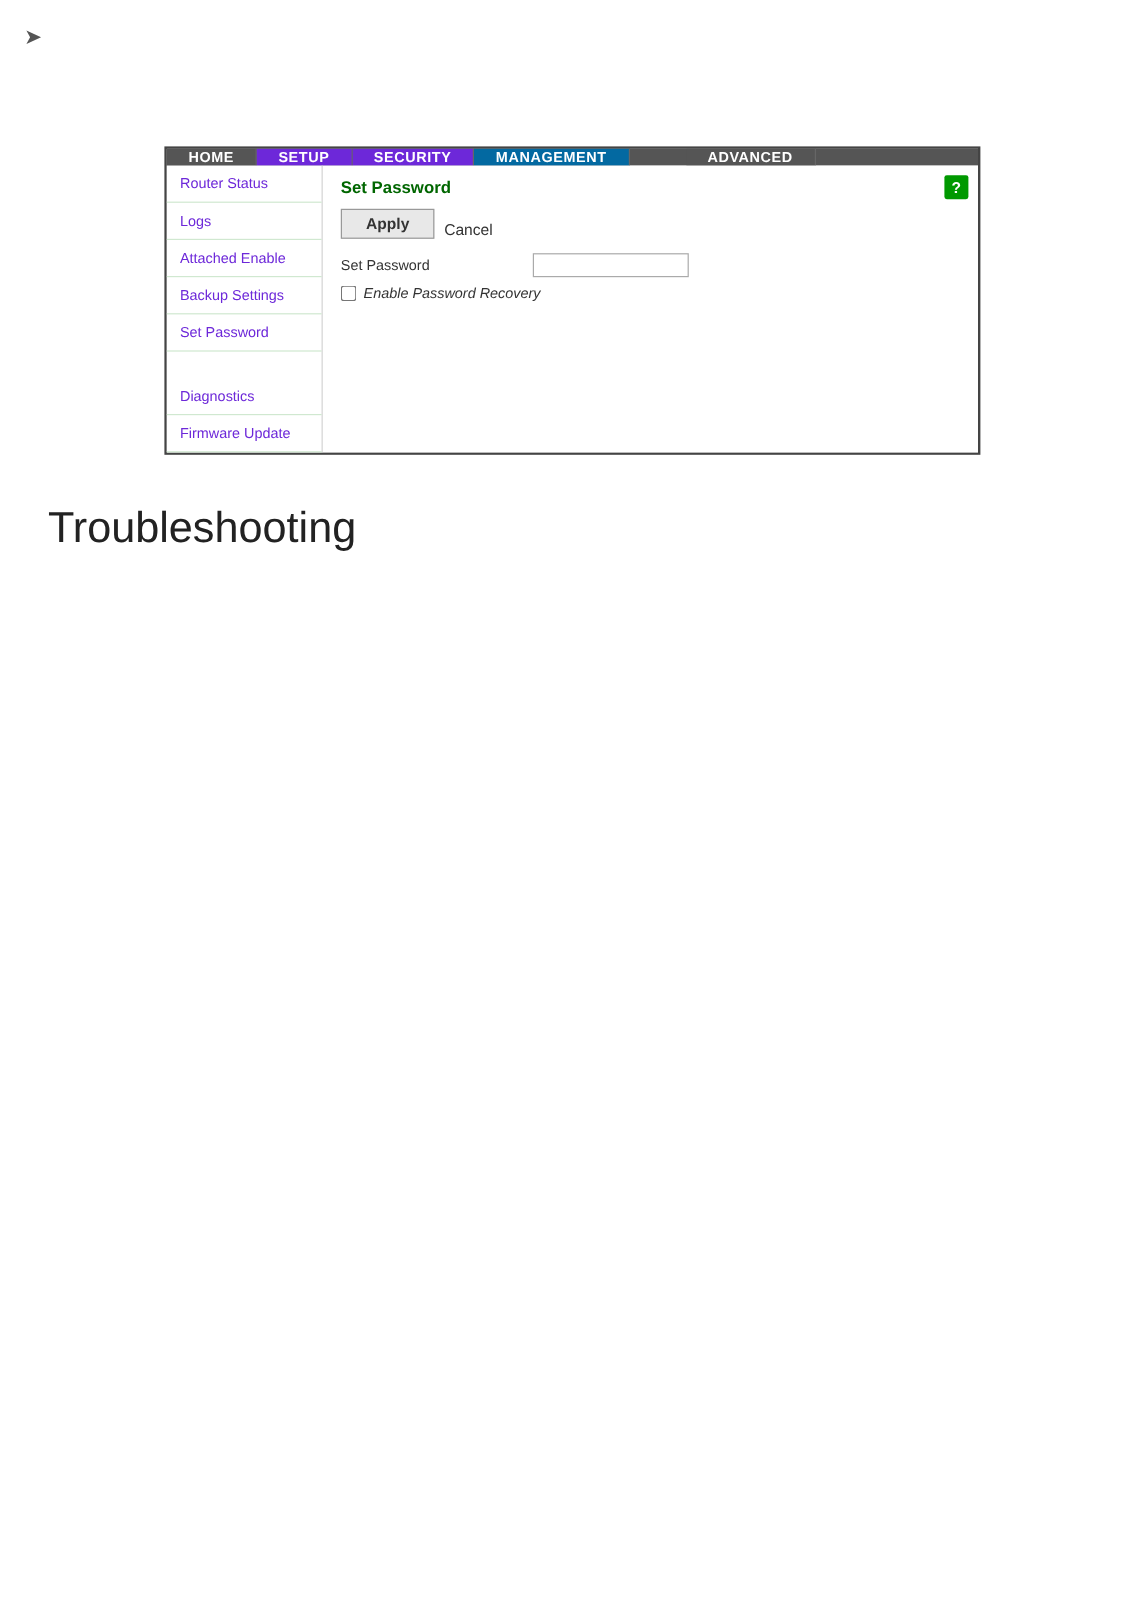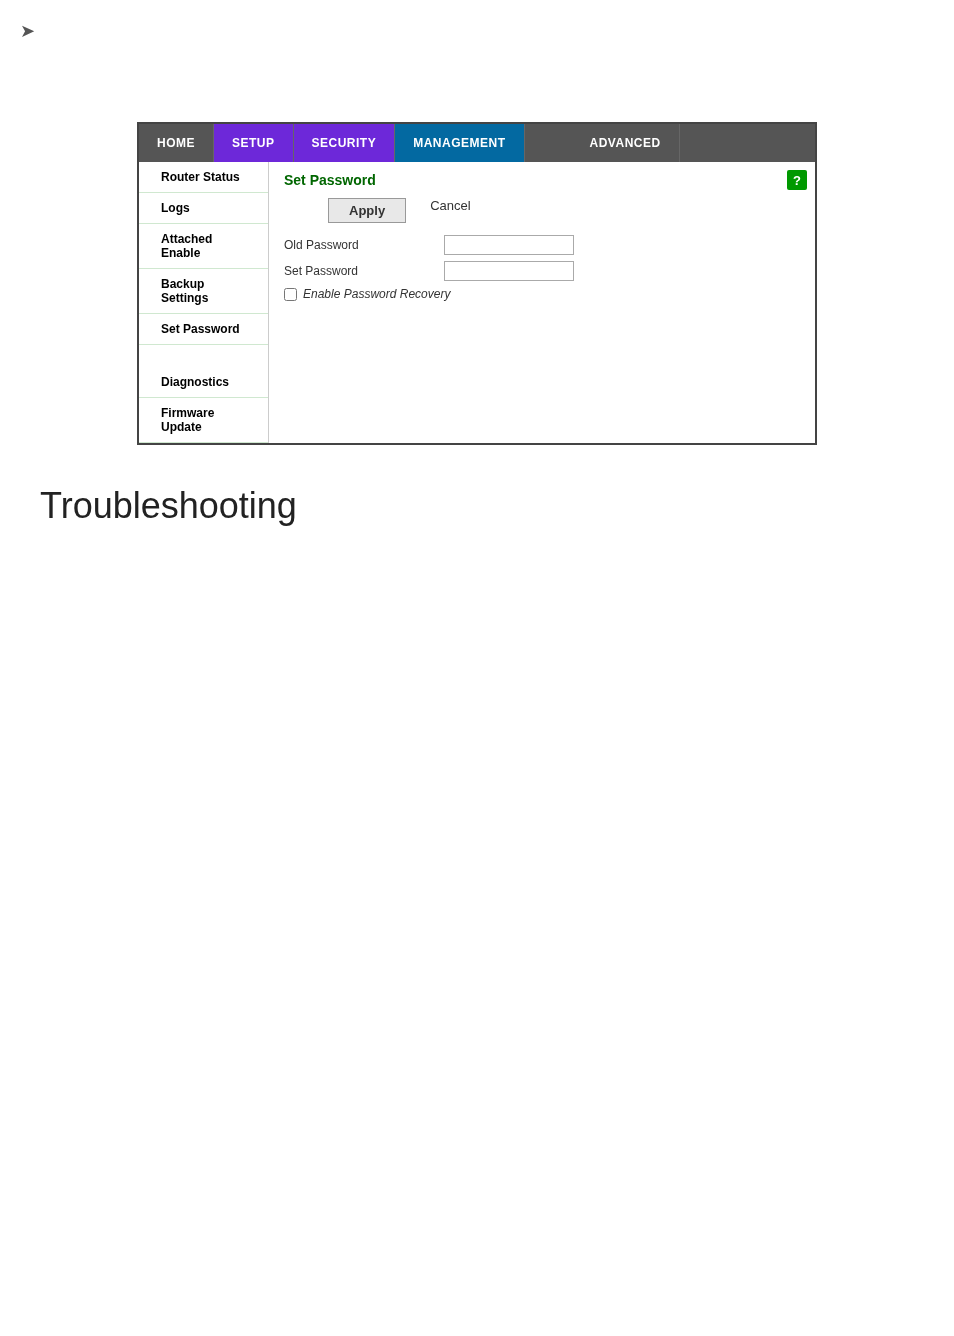--- a/index.html
+++ b/index.html
@@ -25,21 +25,21 @@
       margin: 0 auto 40px auto;
     }
 
     
     .nav-bar {
       display: flex;
       background: #555;
     }
 
     .nav-item {
-      padding: 12px 18px;
+      padding: 0 18px;
       font-weight: bold;
       font-size: 12px;
       color: #fff;
       cursor: pointer;
       border-right: 1px solid #666;
       background: #555;
       letter-spacing: 0.5px;
     }
 
     .nav-item.home {
@@ -69,49 +69,48 @@
     }
 
     
     .sidebar {
       width: 130px;
       border-right: 1px solid #ccc;
       background: #fff;
     }
 
     .sidebar-item {
-      padding: 8px 22px;
+      padding: 8px 11px;
       border-bottom: 1px solid #d0e8d0;
       font-size: 12px;
       cursor: pointer;
-      color: #000000;
-      font-weight: bold;
+      color: #6d28d9;
+      font-weight: normal;
     }
 
     
     .content-panel {
       flex: 1;
       padding: 10px 15px;
       background: #fff;
       position: relative;
     }
 
     .panel-title {
       font-weight: bold;
       font-size: 14px;
       color: #006600;
       margin-bottom: 10px;
     }
 
     .action-bar {
       display: flex;
-      align-items: flex-start;
+      align-items: flex-end;
       margin-bottom: 12px;
-      gap: 24px;
-      margin-left: 44px;
+      gap: 8px;
     }
 
     .btn-apply {
       background: #e8e8e8;
       border: 1px solid #999;
       padding: 4px 20px;
       cursor: pointer;
       font-size: 13px;
       font-weight: bold;
       color: #333;
@@ -225,24 +224,20 @@
 
       <div class="panel-title">Set Password</div>
 
       <div class="action-bar">
         <button class="btn-apply">Apply</button>
         <button class="btn-cancel">Cancel</button>
       </div>
 
       <div class="form-area">
         <div class="form-row">
-          <span class="form-label">Old Password</span>
-          <input class="form-input" type="password" style="">
-        </div>
-        <div class="form-row">
           <span class="form-label">Set Password</span>
           <input class="form-input" type="password" style="">
         </div>
         <div class="checkbox-row">
           <input type="checkbox" style="">
           <span class="checkbox-label">Enable Password Recovery</span>
         </div>
       </div>
 
     </div>

